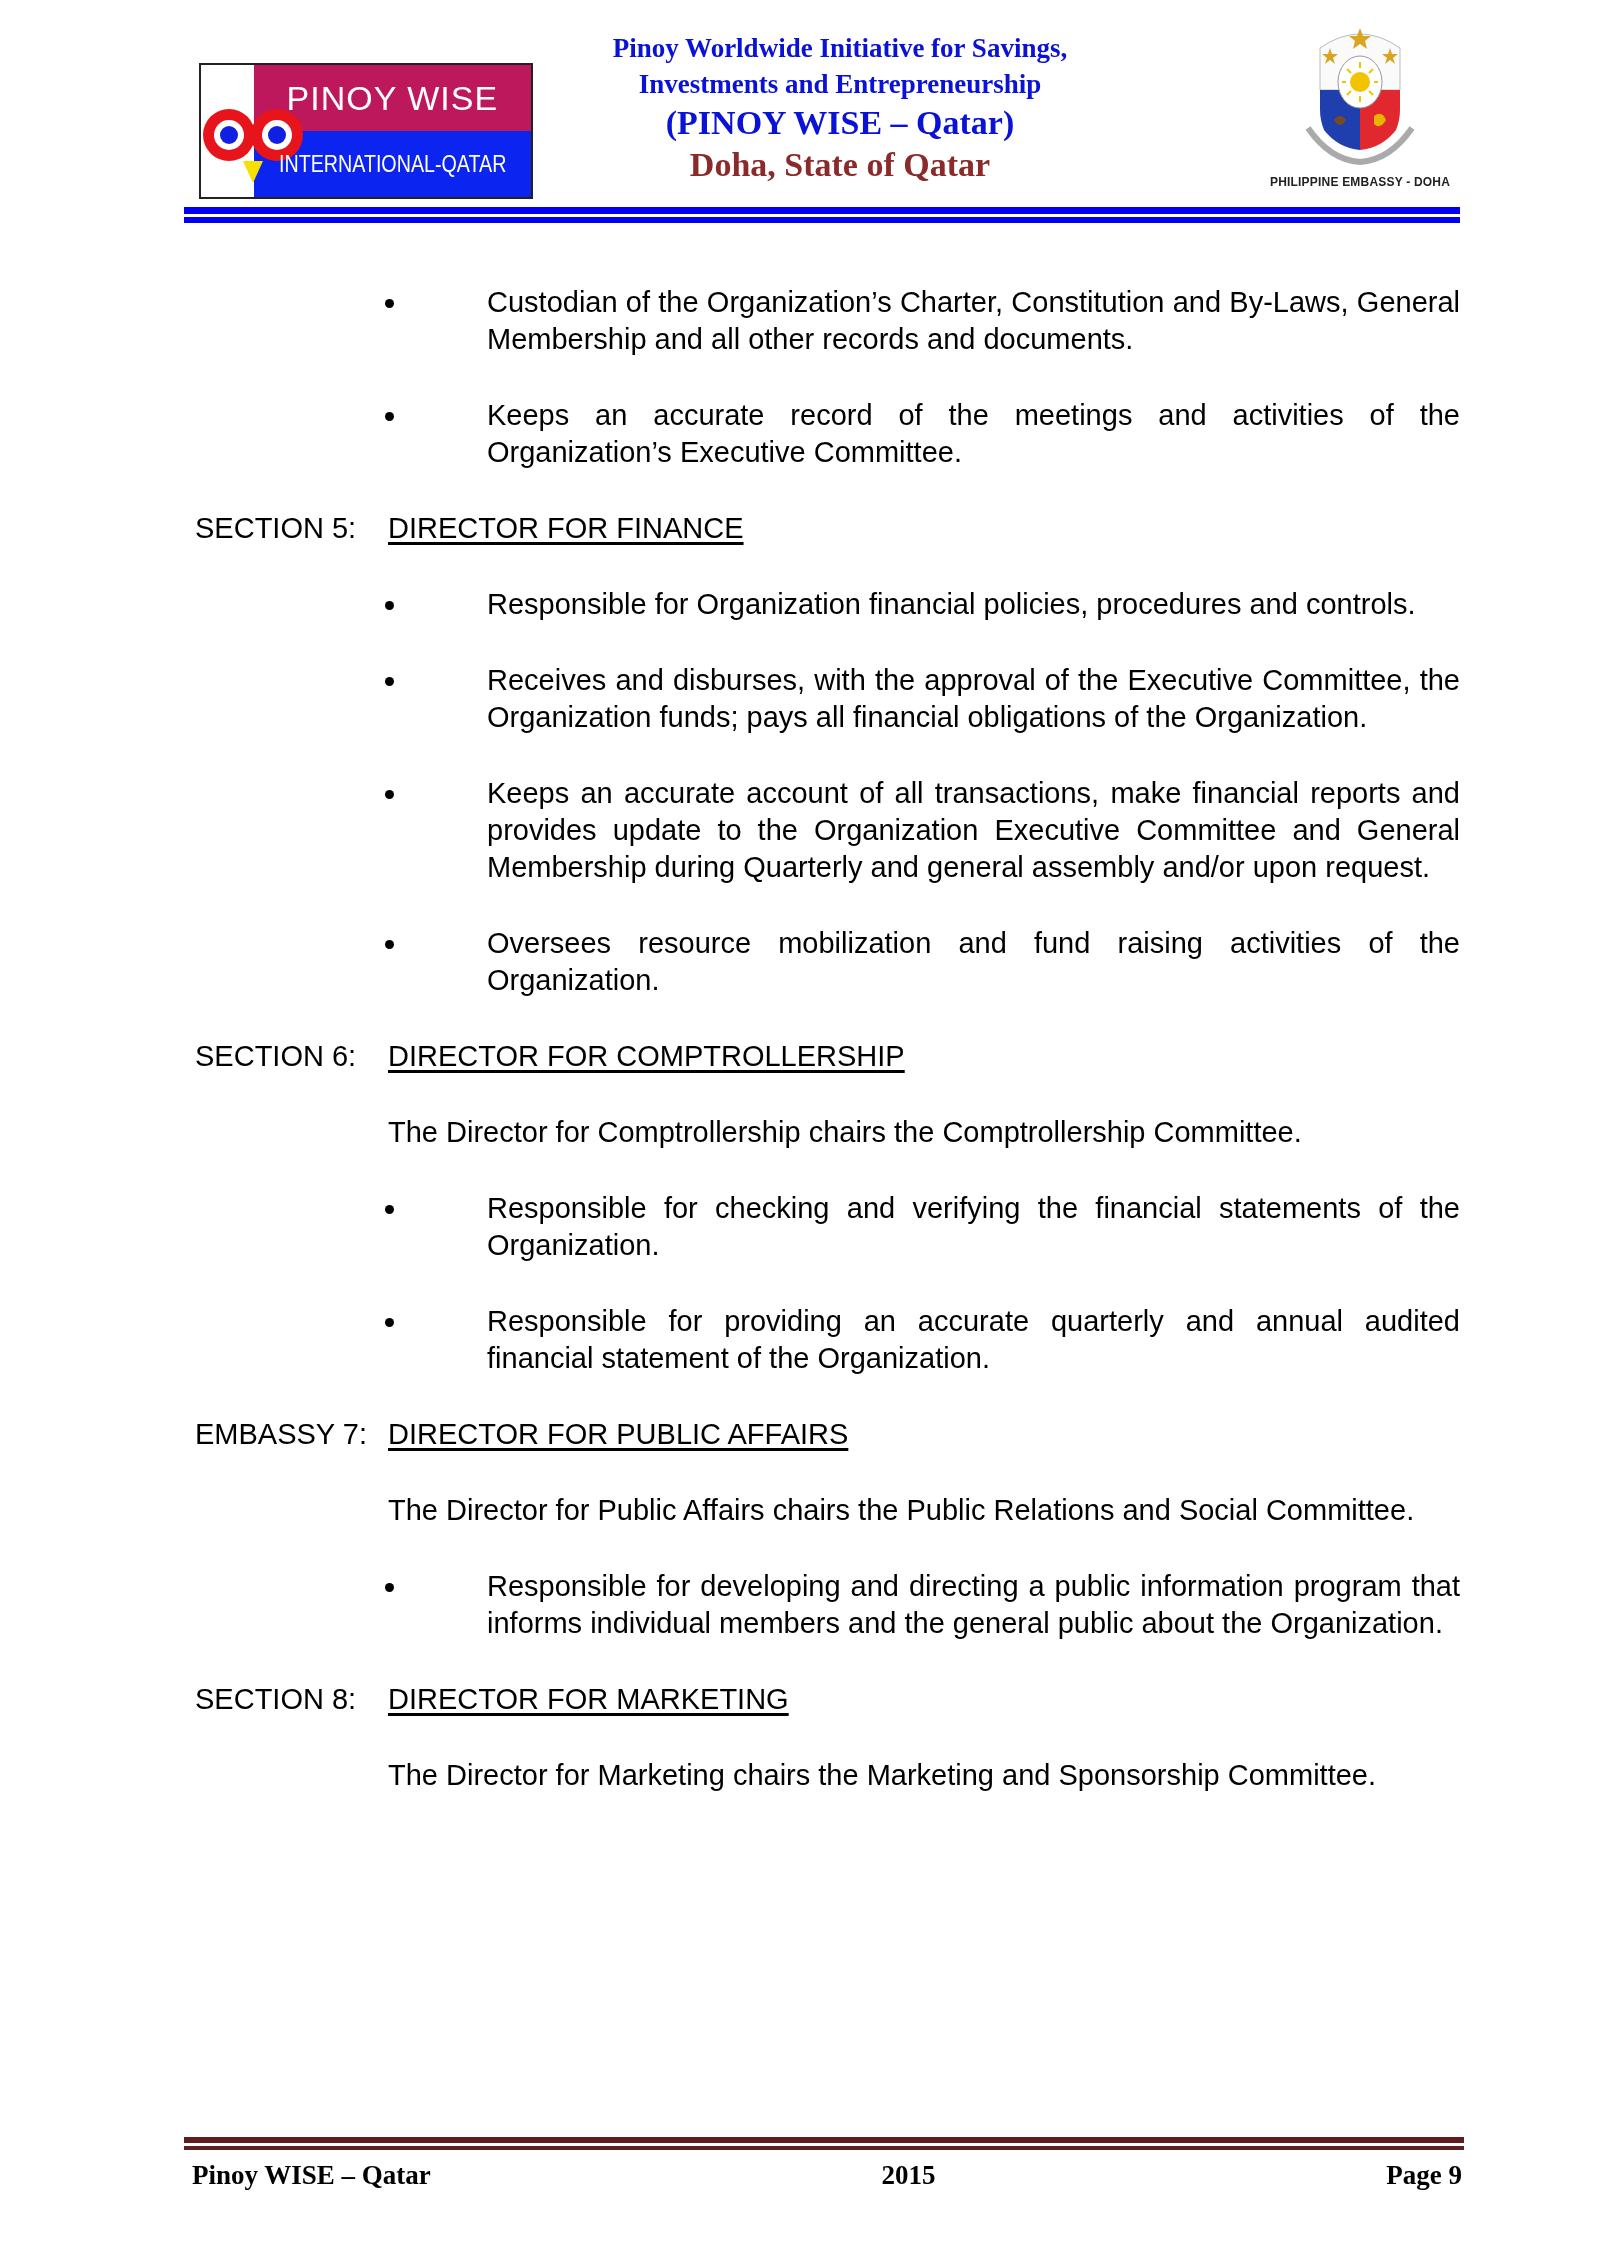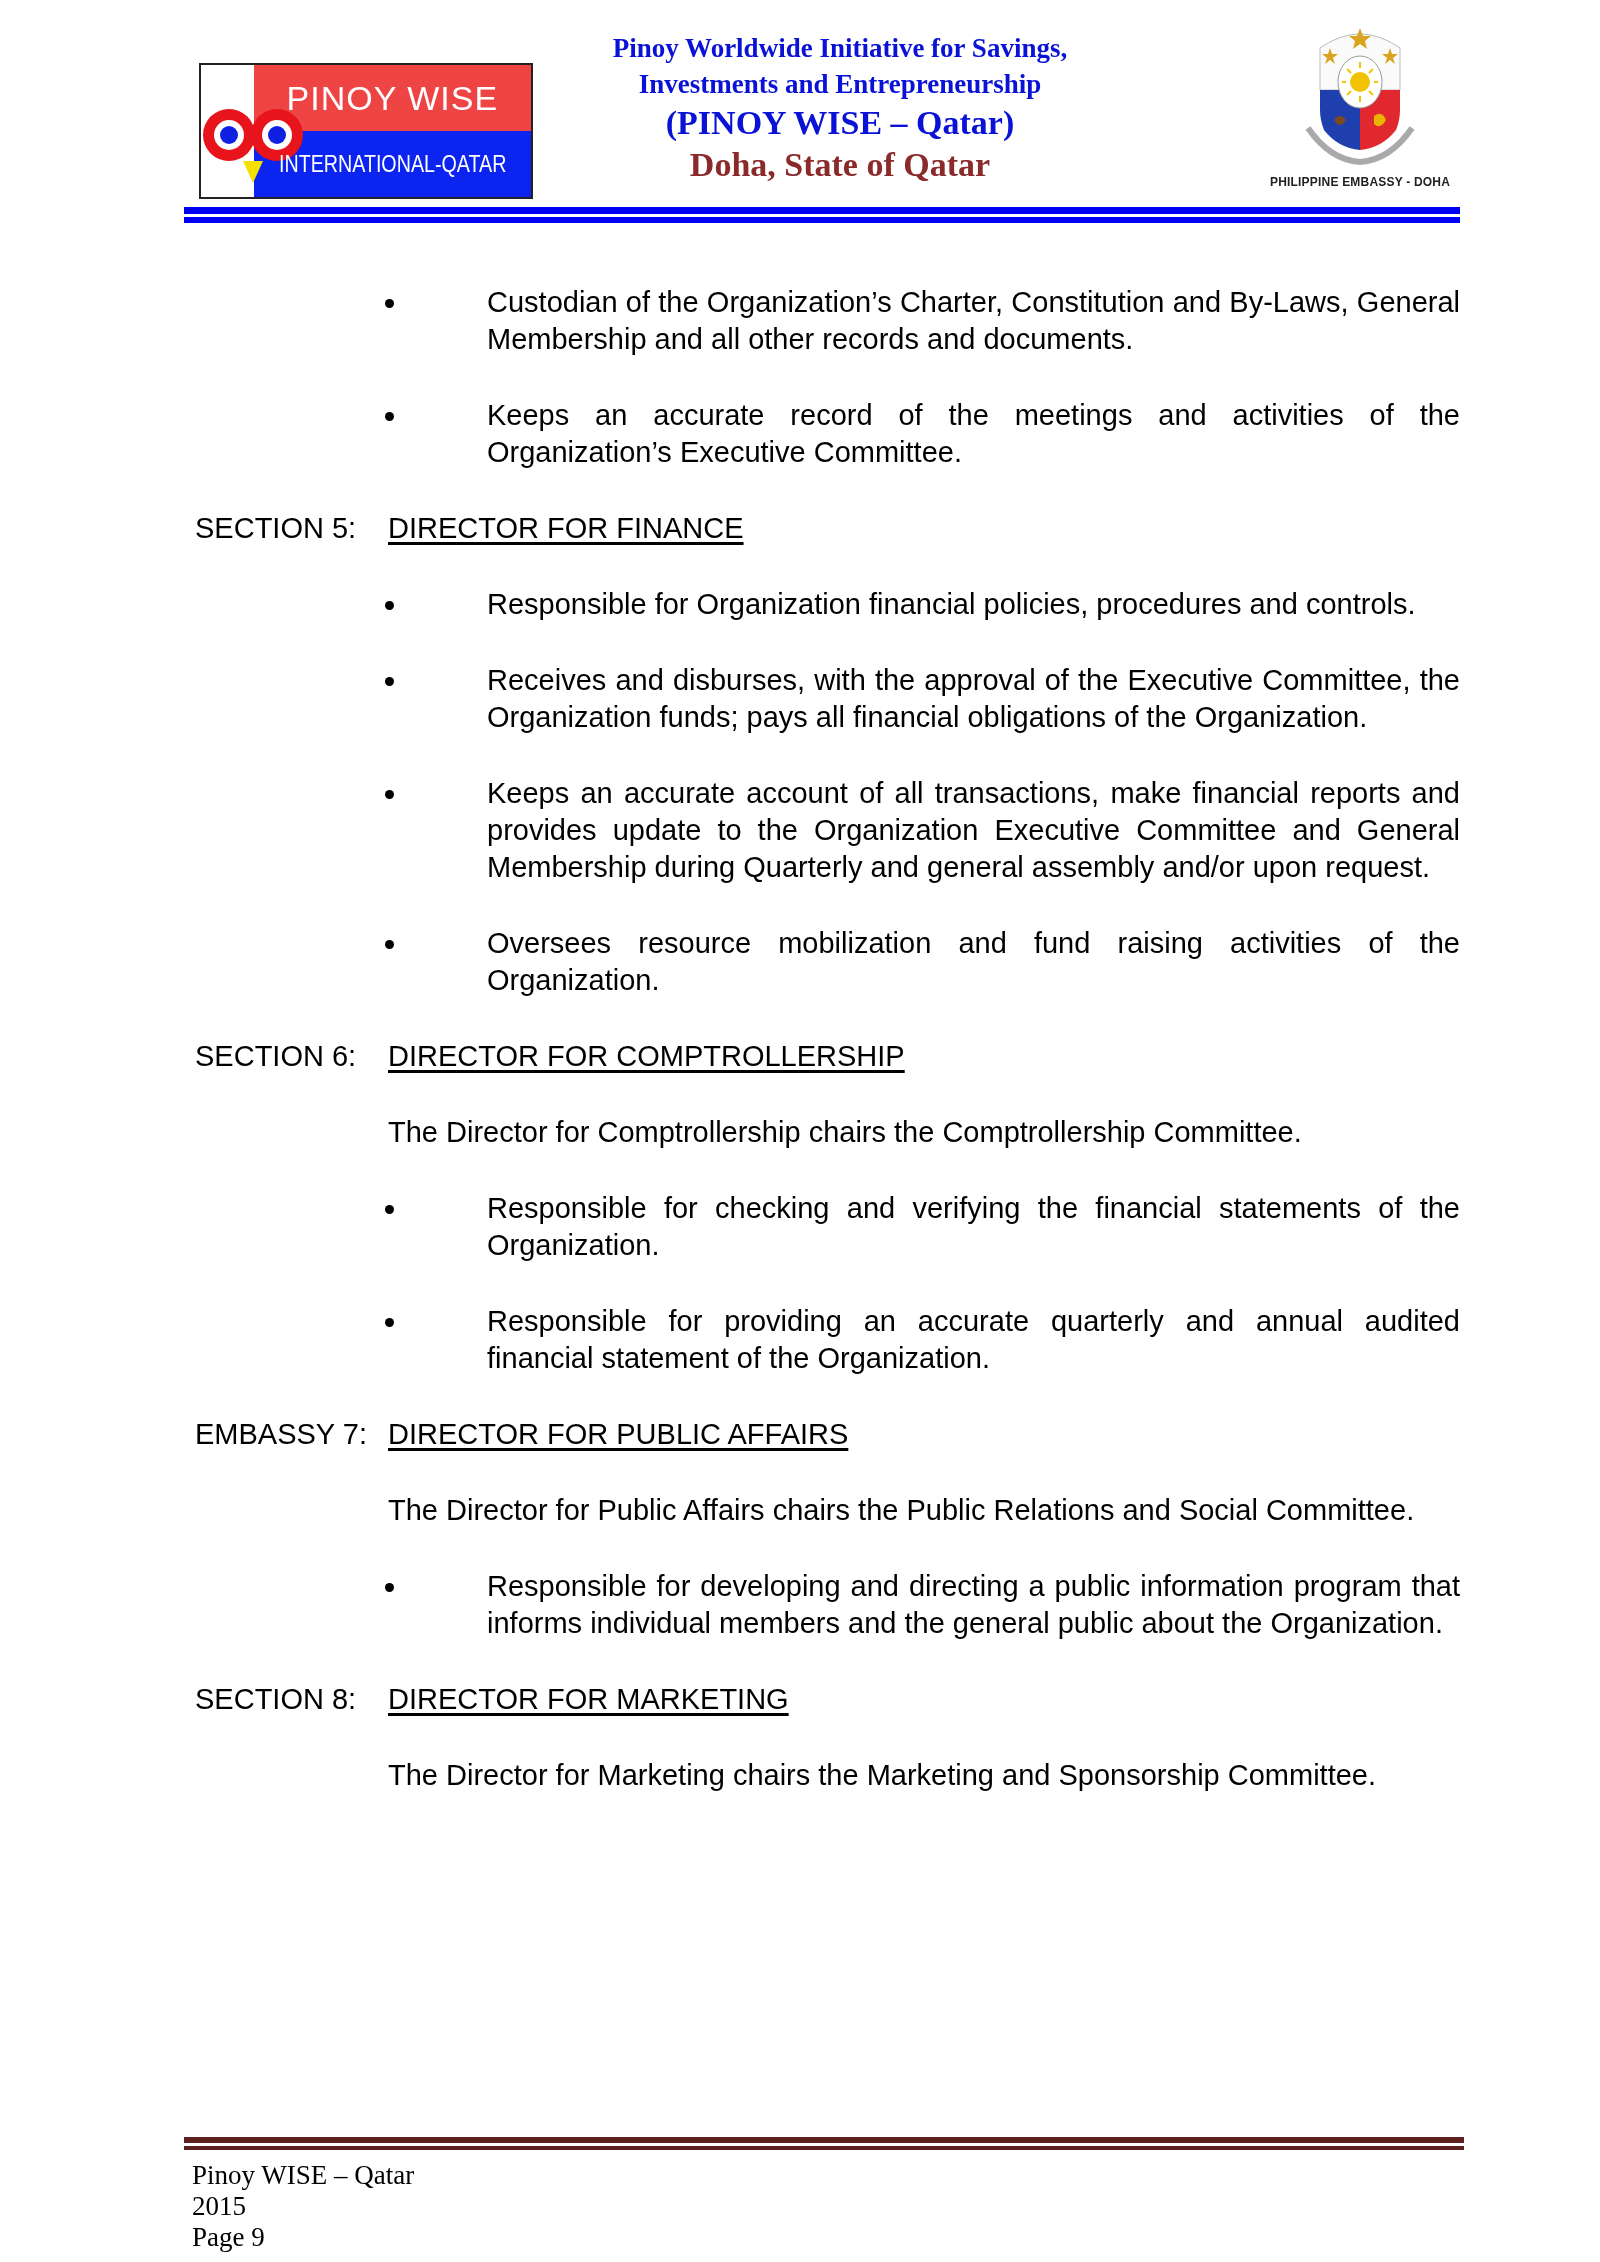--- a/index.html
+++ b/index.html
@@ -12,21 +12,21 @@
   .logo-owl { width: 102px; position: relative; }
   .owl-eye { position: absolute; top: 44px; width: 52px; height: 52px; border-radius: 50%;
              background: #e8141c; }
   .owl-eye::after { content: ""; position: absolute; left: 11px; top: 11px; width: 30px; height: 30px;
                     border-radius: 50%; background: #fff; }
   .owl-pupil { position: absolute; width: 18px; height: 18px; border-radius: 50%; background: #1020e0; z-index: 2; }
   .owl-beak { position: absolute; left: 42px; top: 96px; width: 0; height: 0;
               border-left: 10px solid transparent; border-right: 10px solid transparent;
               border-top: 22px solid #f5e000; }
   .logo-text { flex: 1; display: flex; flex-direction: column; }
-  .logo-top { flex: 1; background: #ef4444; color: #fff; font-size: 34px; display: flex;
+  .logo-top { flex: 1; background: #be185d; color: #fff; font-size: 34px; display: flex;
               align-items: center; justify-content: center; letter-spacing: 1px; }
   .logo-bottom { flex: 1; background: #0b24f0; color: #fff; font-size: 24px; display: flex;
                  align-items: center; justify-content: flex-end; font-family: "Liberation Sans Narrow", "Liberation Sans", sans-serif; transform-origin: center; }
   .logo-bottom span { display: inline-block; transform: scaleX(0.82); white-space: nowrap; }
 
   .header-title { position: absolute; left: 540px; top: 30px; width: 600px; text-align: center;
                   font-family: "Liberation Serif", serif; font-weight: bold; }
   .ht-line1, .ht-line2 { color: #0a12d6; font-size: 27px; line-height: 36px; }
   .ht-line3 { color: #0a12d6; font-size: 34px; line-height: 42px; font-weight: bold; }
   .ht-line4 { color: #8b2a2a; font-size: 34px; line-height: 42px; }
@@ -45,21 +45,21 @@
   .bullet-text { display: block; }
   .section-head { display: flex; font-weight: normal; margin-bottom: 39px; font-size: 29px; line-height: 37px; }
   .section-num { width: 193px; white-space: nowrap; }
   .section-title { text-decoration: underline; text-decoration-thickness: 3px; text-underline-offset: 4px; }
   .para { padding-left: 193px; margin-bottom: 39px; text-align: justify; }
 
   
   .ftr-rule1 { position: absolute; left: 184px; top: 2137px; width: 1280px; height: 6px; background: #5e1f1f; }
   .ftr-rule2 { position: absolute; left: 184px; top: 2146px; width: 1280px; height: 4px; background: #5e1f1f; }
   .footer { position: absolute; left: 192px; top: 2160px; width: 1270px; display: flex; justify-content: space-between;
-            font-family: "Liberation Serif", serif; font-weight: normal; font-size: 27px; flex-direction: column; }
+            font-family: "Liberation Serif", serif; font-weight: bold; font-size: 27px; }
   .footer span { display: inline-block; }
 </style>
 </head>
 <body>
 
 <div class="logo-box">
   <div class="logo-owl">
     <div class="owl-eye" style="left:2px;"></div>
     <div class="owl-pupil" style="left:19px; top:61px;"></div>
     <div class="owl-eye" style="left:50px;"></div>

